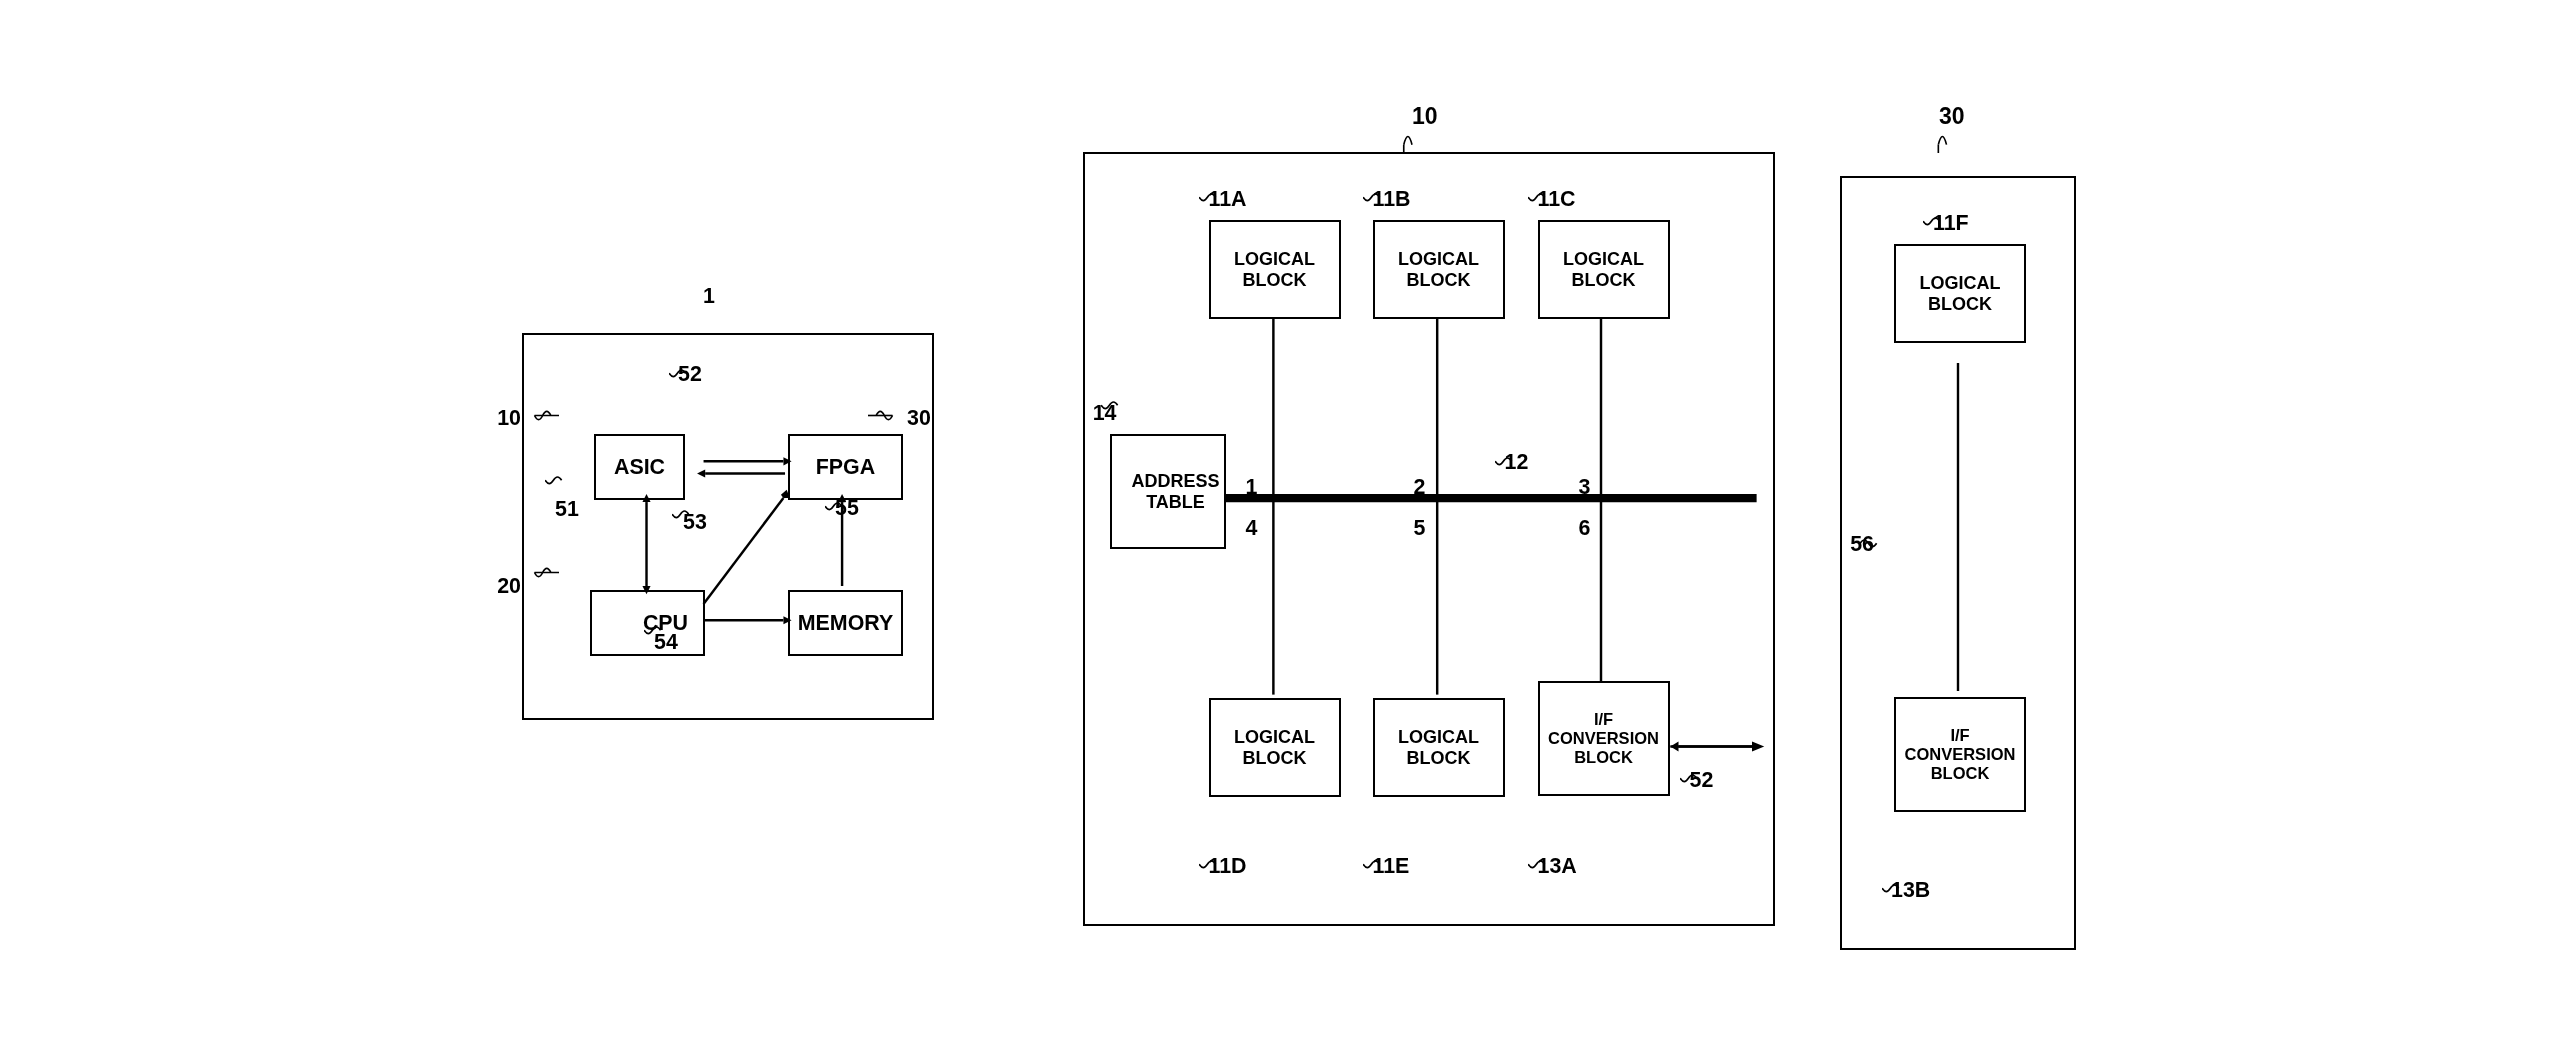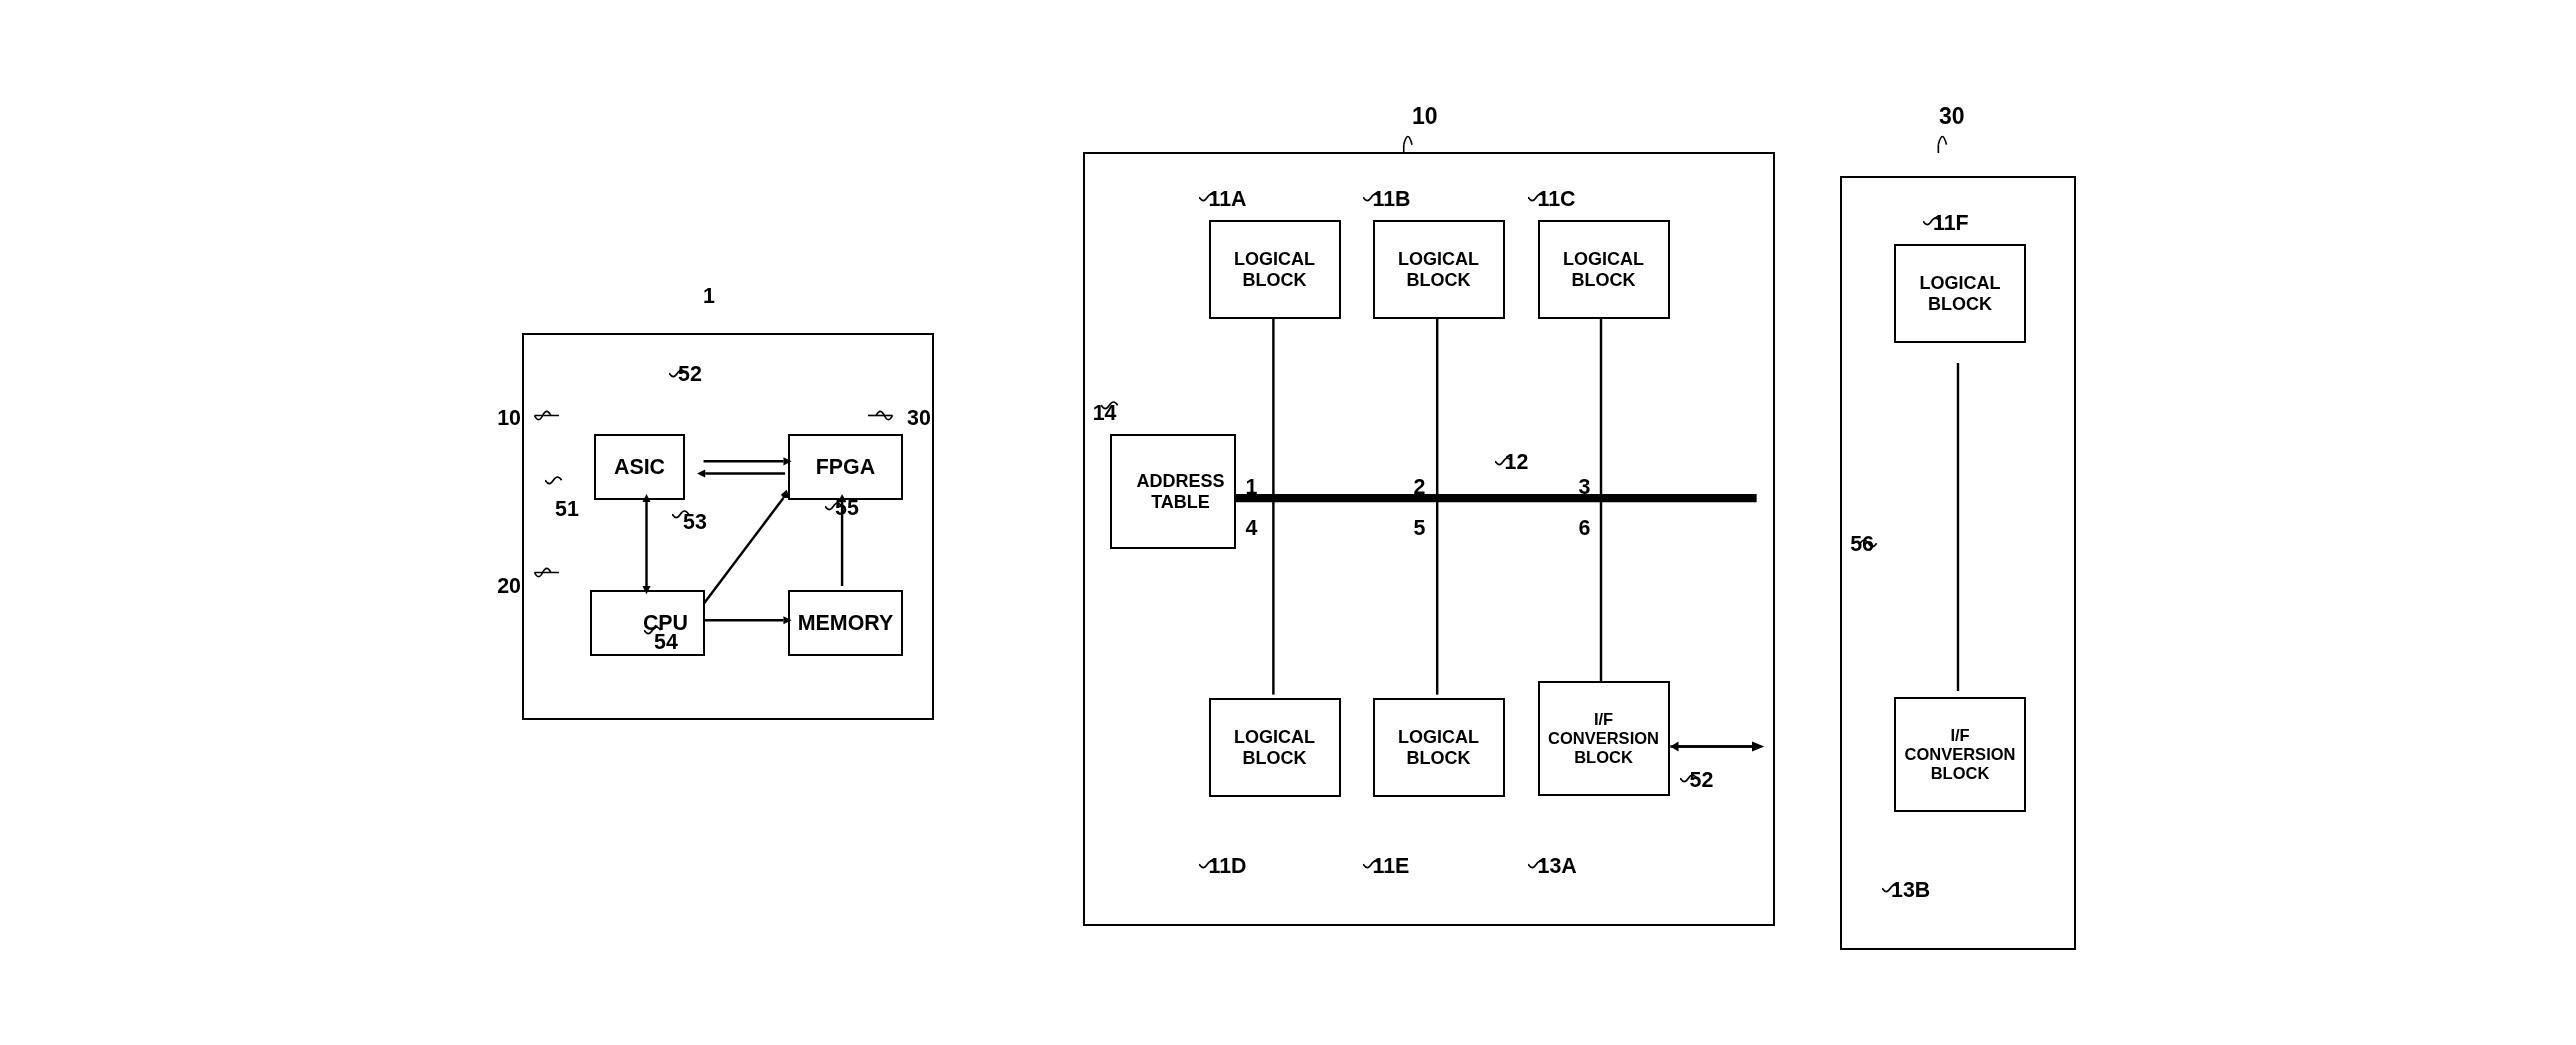--- a/index.html
+++ b/index.html
@@ -150,21 +150,21 @@
     .address-table {
       position: absolute;
       border: 2.5px solid #000;
       background: #fff;
       display: flex;
       align-items: center;
       justify-content: center;
       font-size: 18px;
       font-weight: bold;
       text-align: center;
-      width: 126px;
+      width: 116px;
       height: 115px;
       padding-left: 16px;
     }
 
     .if-block {
       position: absolute;
       border: 2.5px solid #000;
       background: #fff;
       display: flex;
       align-items: center;

